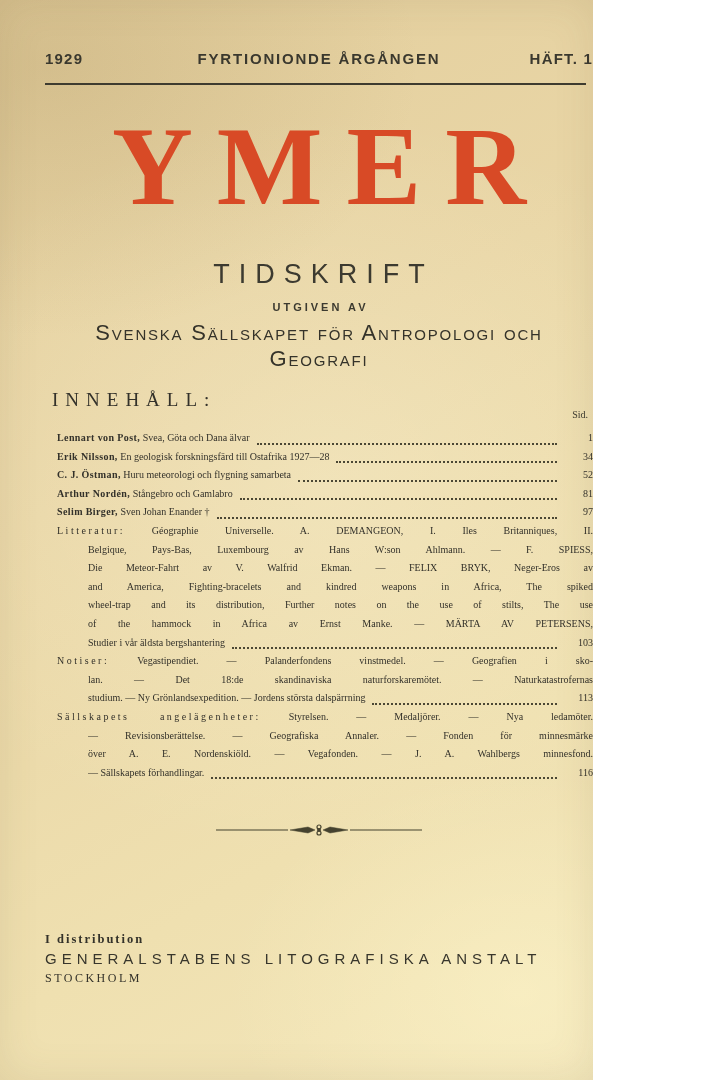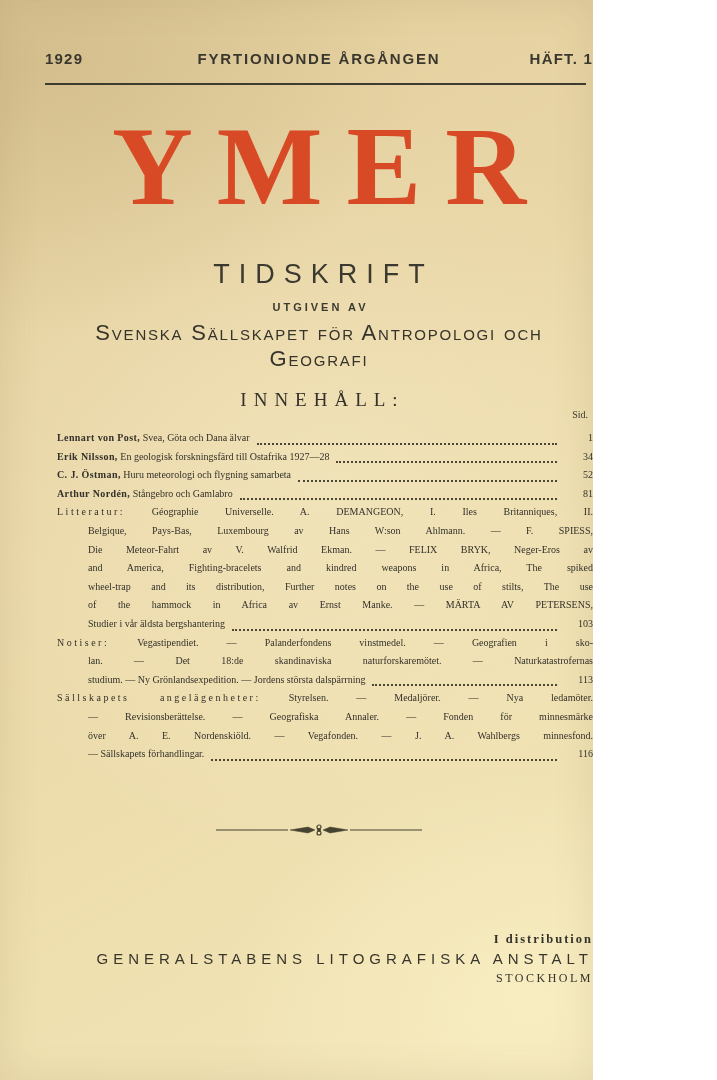--- a/index.html
+++ b/index.html
@@ -39,21 +39,21 @@
     font-family:"Liberation Sans", sans-serif; font-size:27px;
     letter-spacing:9px; padding-left:9px; color:#3c3a30; }
   .utgiven { position:absolute; top:301px; left:0; right:0; text-align:center;
     font-family:"Liberation Sans", sans-serif; font-weight:bold;
     font-size:11px; letter-spacing:3px; padding-left:3px; color:#3c3a30; }
   .society { position:absolute; top:320px; left:0; right:0; text-align:center;
     font-family:"Liberation Sans", sans-serif; font-variant:small-caps;
     font-size:22px; letter-spacing:1.8px; color:#35332a; }
 
   
-  .innehall { position:absolute; top:389px; left:0; right:0; text-align:center;
+  .innehall { position:absolute; top:389px; left:0; right:0; text-align:left;
     font-size:19px; letter-spacing:7px; padding-left:7px; color:#33312a; }
   .sid { position:absolute; top:409px; left:0; right:0; text-align:right;
     padding-right:5px; font-size:10px; color:#3a382e; }
 
   .toc { position:absolute; top:429px; left:12px; right:0;
     font-size:10px; line-height:18.6px; color:#33312a; }
   .row { display:flex; align-items:baseline; height:18.6px; overflow:hidden; }
   .rowtext { white-space:nowrap; }
   .author { font-weight:bold; letter-spacing:0.4px; }
   .leader { flex:1; min-width:12px; border-bottom:2px dotted #4b4734;
@@ -63,21 +63,21 @@
   .sline { height:18.6px; overflow:hidden;
            text-align:justify; text-align-last:justify; }
   .cont { margin-left:31px; }
   .headword { letter-spacing:2.5px; }
 
   
   .ornament { position:absolute; top:822px; left:0; right:0; text-align:center; }
   .ornament svg { display:inline-block; }
 
   
-  .imprint { position:absolute; top:930px; left:0; right:0; text-align:right; color:#34322a; }
+  .imprint { position:absolute; top:930px; left:0; right:0; text-align:left; color:#34322a; }
   .dist { font-weight:bold; font-size:12.5px; letter-spacing:2px; line-height:18px; }
   .printer { font-family:"Liberation Sans", sans-serif; font-size:15px;
              letter-spacing:5px; line-height:21px; color:#38362c; }
   .city { font-size:12px; letter-spacing:2.5px; line-height:18px; }
 </style>
 </head>
 <body>
 
 <div class="page">
   <div class="content">
@@ -111,20 +111,25 @@
       </div>
       <div class="row">
         <span class="rowtext"><span class="author">C. J. Östman,</span> <span>Huru meteorologi och flygning samarbeta</span></span>
         <span class="leader"></span>
         <span class="pnum">52</span>
       </div>
       <div class="row">
         <span class="rowtext"><span class="author">Arthur Nordén,</span> <span>Stångebro och Gamlabro</span></span>
         <span class="leader"></span>
         <span class="pnum">81</span>
+      </div>
+      <div class="row">
+        <span class="rowtext"><span class="author">Selim Birger,</span> <span>Sven Johan Enander †</span></span>
+        <span class="leader"></span>
+        <span class="pnum">97</span>
       </div>
 
       <div>
         <div class="sline"><span class="headword">Litteratur:</span> <span>Géographie Universelle. A. DEMANGEON, I. Iles Britanniques, II.</span></div>
         <div class="sline cont">Belgique, Pays-Bas, Luxembourg av Hans W:son Ahlmann. — F. SPIESS,</div>
         <div class="sline cont">Die Meteor-Fahrt av V. Walfrid Ekman. — FELIX BRYK, Neger-Eros av</div>
         <div class="sline cont">and America, Fighting-bracelets and kindred weapons in Africa, The spiked</div>
         <div class="sline cont">wheel-trap and its distribution, Further notes on the use of stilts, The use</div>
         <div class="sline cont">of the hammock in Africa av Ernst Manke. — MÄRTA AV PETERSENS,</div>
         <div class="row cont">

